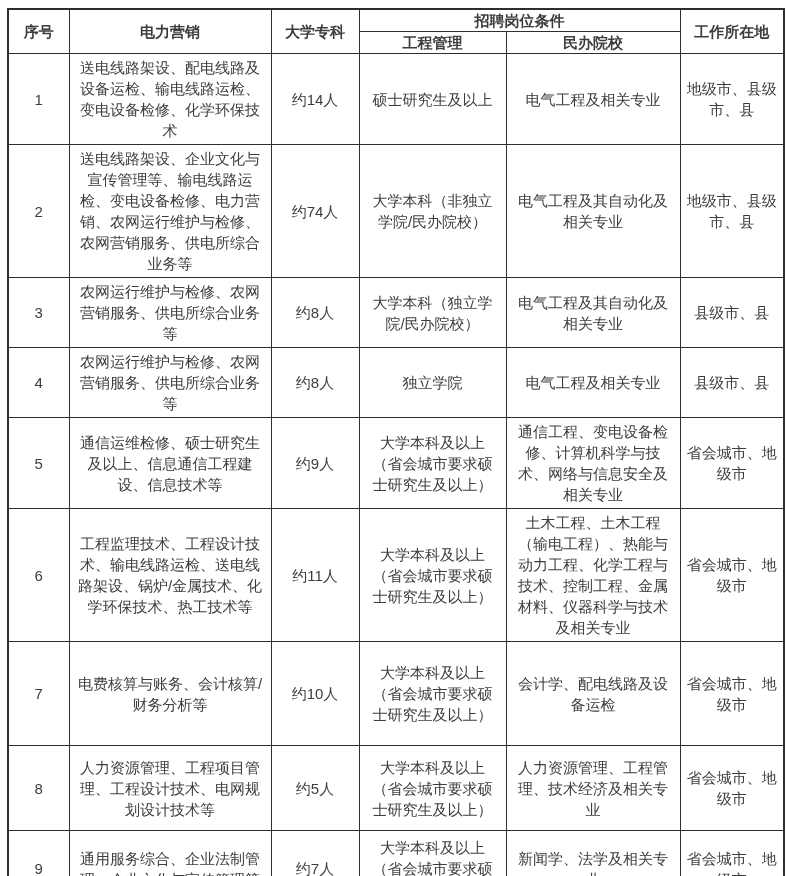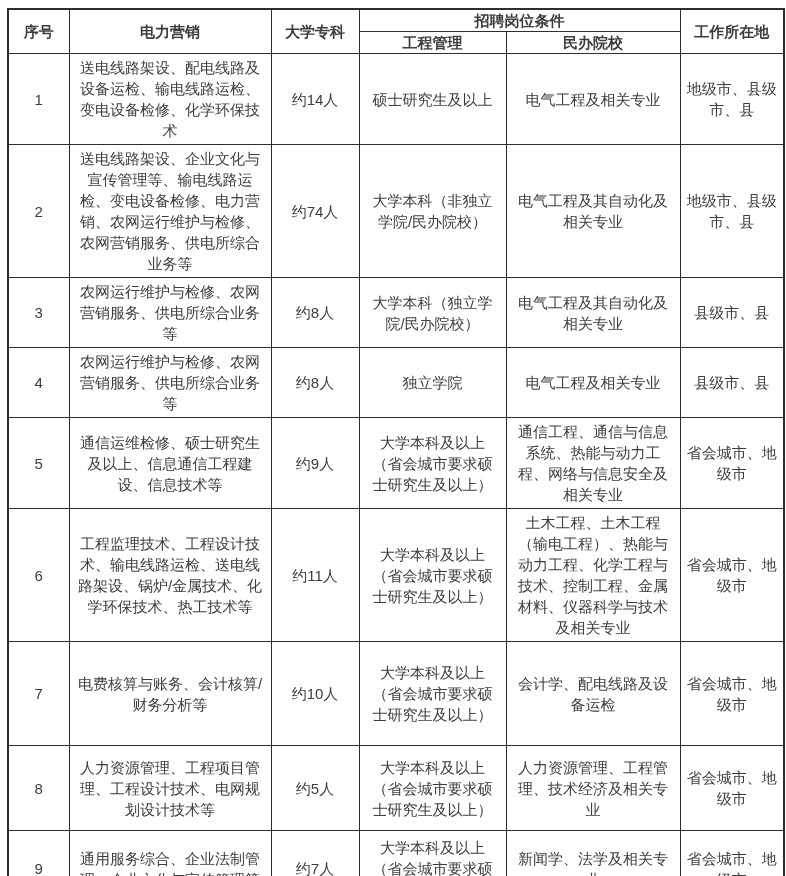--- a/index.html
+++ b/index.html
@@ -97,21 +97,21 @@
         <td>约8人</td>
         <td>独立学院</td>
         <td>电气工程及相关专业</td>
         <td>县级市、县</td>
       </tr>
       <tr style="height:85px">
         <td>5</td>
         <td>通信运维检修、硕士研究生及以上、信息通信工程建设、信息技术等</td>
         <td>约9人</td>
         <td>大学本科及以上（省会城市要求硕士研究生及以上）</td>
-        <td>通信工程、通信与信息系统、热能与动力工程、网络与信息安全及相关专业</td>
+        <td>通信工程、变电设备检修、计算机科学与技术、网络与信息安全及相关专业</td>
         <td>省会城市、地级市</td>
       </tr>
       <tr style="height:130px">
         <td>6</td>
         <td>工程监理技术、工程设计技术、输电线路运检、送电线路架设、锅炉/金属技术、化学环保技术、热工技术等</td>
         <td>约11人</td>
         <td>大学本科及以上（省会城市要求硕士研究生及以上）</td>
         <td>土木工程、土木工程（输电工程）、热能与动力工程、化学工程与技术、控制工程、金属材料、仪器科学与技术及相关专业</td>
         <td>省会城市、地级市</td>
       </tr>

